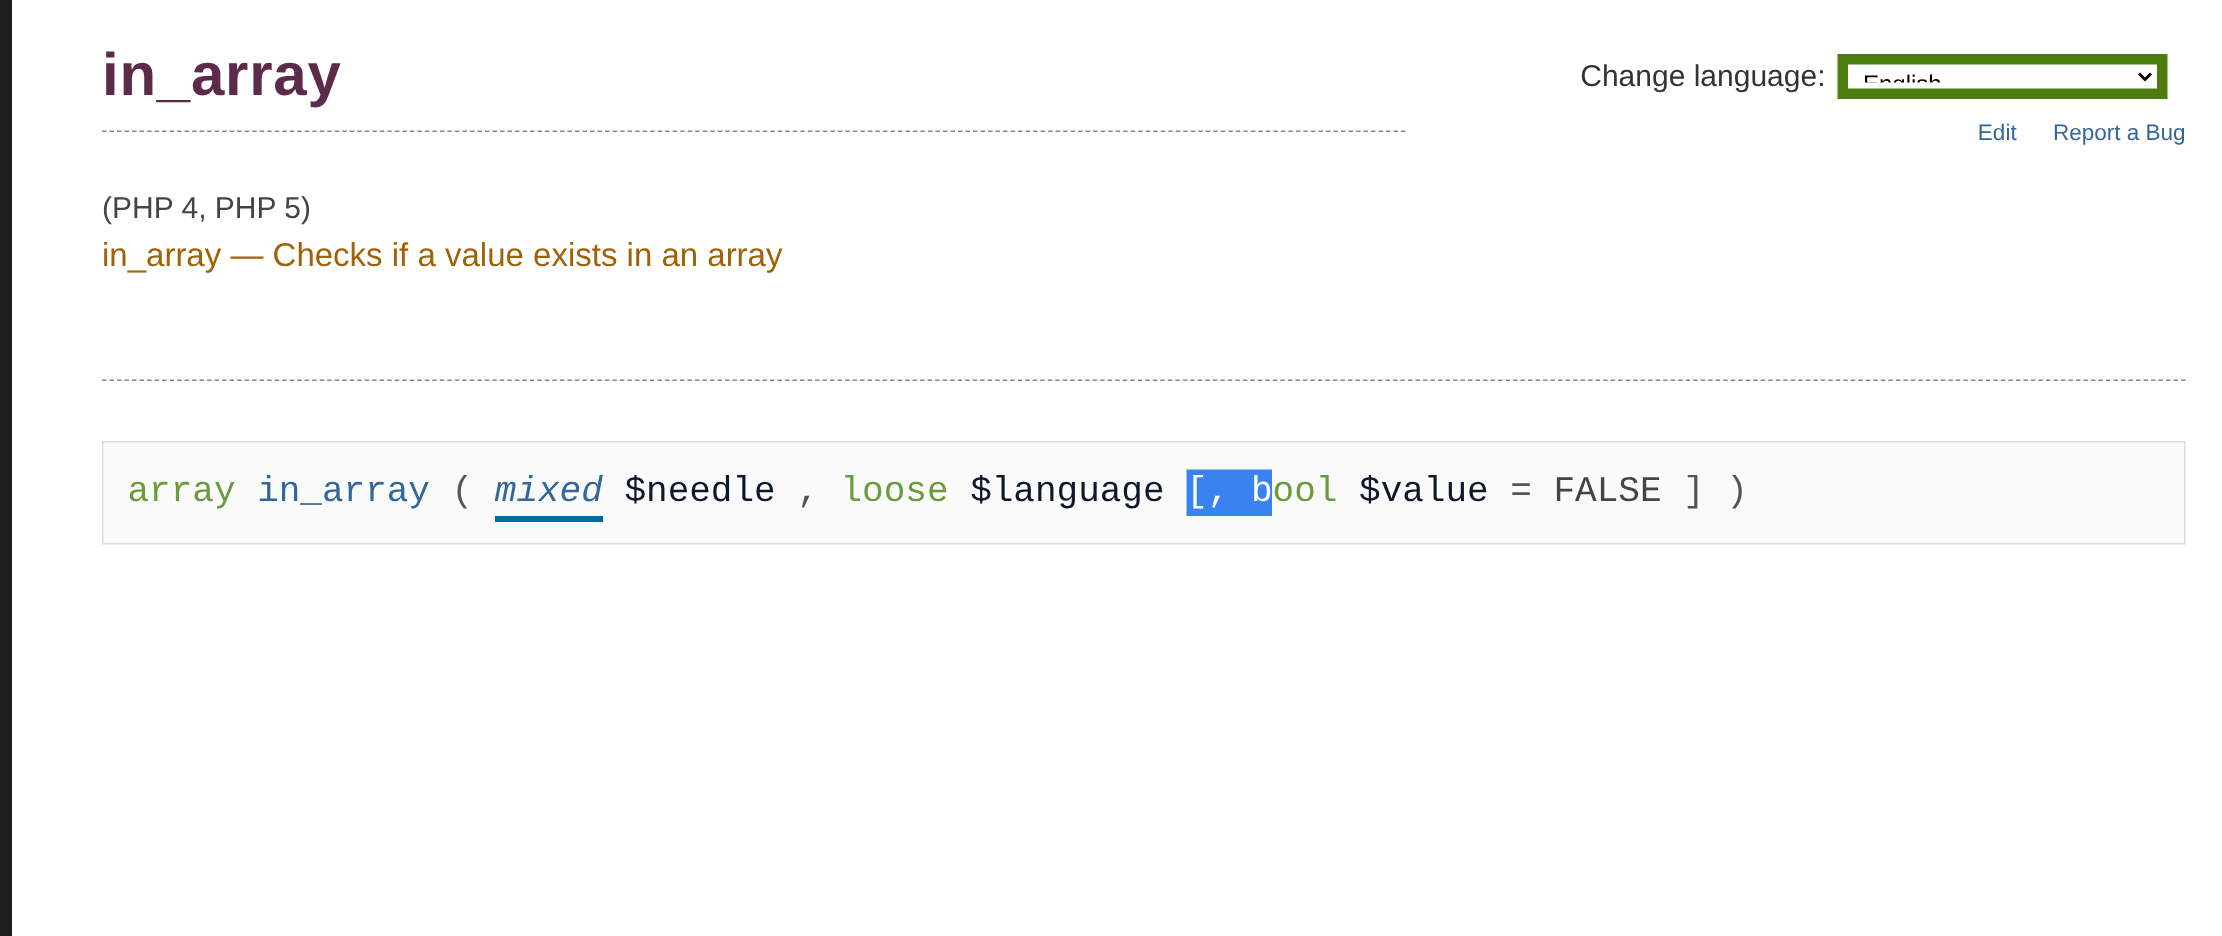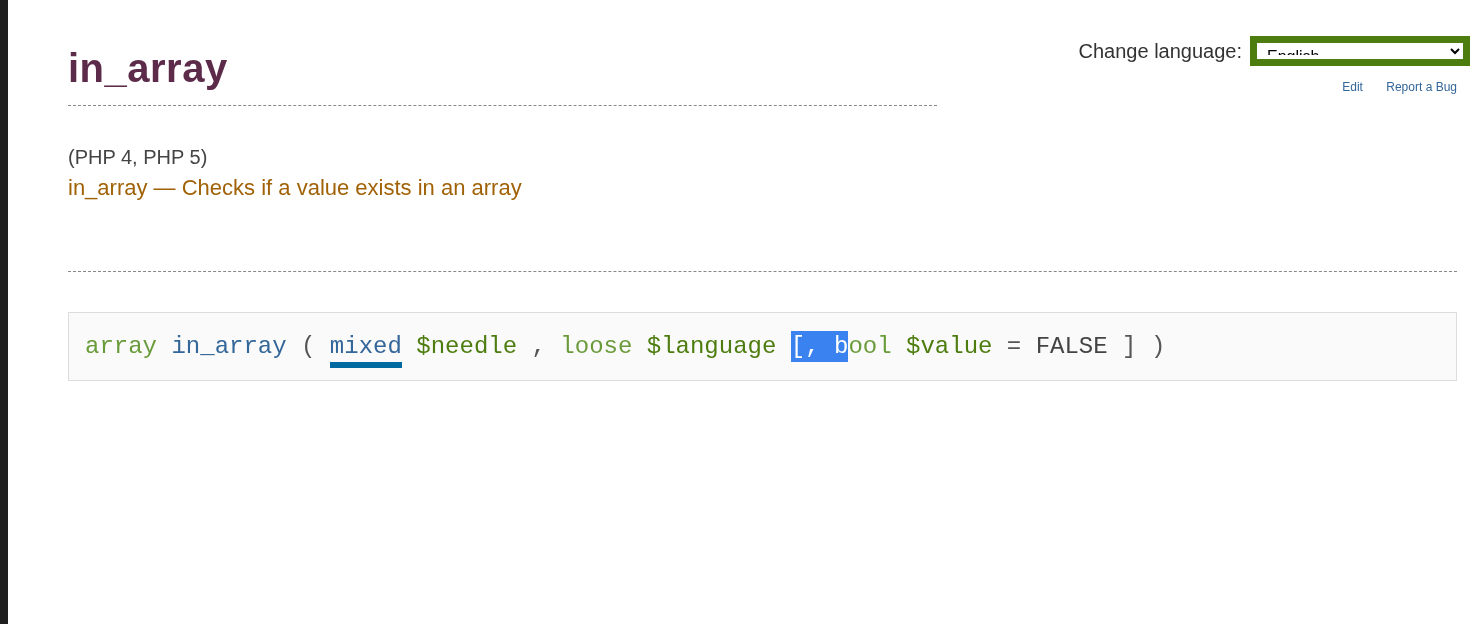--- a/index.html
+++ b/index.html
@@ -13,45 +13,45 @@
     width: 1481px;
     height: 624px;
     position: relative;
     box-sizing: border-box;
     border-left: 8px solid #1f1f1f;
     background: #fff;
   }
   .content {
     margin-left: 60px;
     margin-right: 24px;
-    padding-top: 46px;
+    padding-top: 28px;
   }
   .topbar {
     position: absolute;
     top: 36px;
-    right: 11px;
+    right: 36px;
     font-size: 20px;
     color: #333;
     display: flex;
     align-items: center;
     gap: 8px;
   }
   .lang-select {
     font-size: 16px;
     padding: 4px 6px;
     border: 7px solid #4d7c0f;
     background: #fff;
     width: 220px;
     height: 30px;
   }
   .actions {
     position: absolute;
     top: 80px;
     right: 24px;
-    font-size: 12px;
+    font-size: 15px;
   }
   .actions a {
     color: #336699;
     text-decoration: none;
     margin-left: 20px;
   }
   h1.func {
     font-size: 40px;
     font-weight: 600;
     color: #5c2b4a; 
@@ -89,22 +89,22 @@
     font-family: "Consolas", "Menlo", "Courier New", monospace;
     font-size: 24px;
     color: #555;
     margin-top: 36px;
     margin-bottom: 36px;
     white-space: nowrap;
   }
   .synopsis .type-return   { color: #6a9b3a; }
   .synopsis .funcname      { color: #336699; }
   .synopsis .type-param    { color: #6a9b3a; }
-  .synopsis .type-mixed    { color: #336699; border-bottom: 6px solid #0369a1; padding-bottom: 2px; }
-  .synopsis .paramname     { color: #4d7c0f; }
+  .synopsis .type-mixed    { color: #336699; border-bottom: 4px solid #0369a1; padding-bottom: 2px; font-style: italic; }
+  .synopsis .paramname     { color: #0f172a; }
   .synopsis .const         { color: #444; }
   .synopsis .sel {
     background: #3a82f0;
     color: #fff;
     padding: 2px 0;
   }
   .desc {
     font-size: 22px;
     color: #333;
   }

